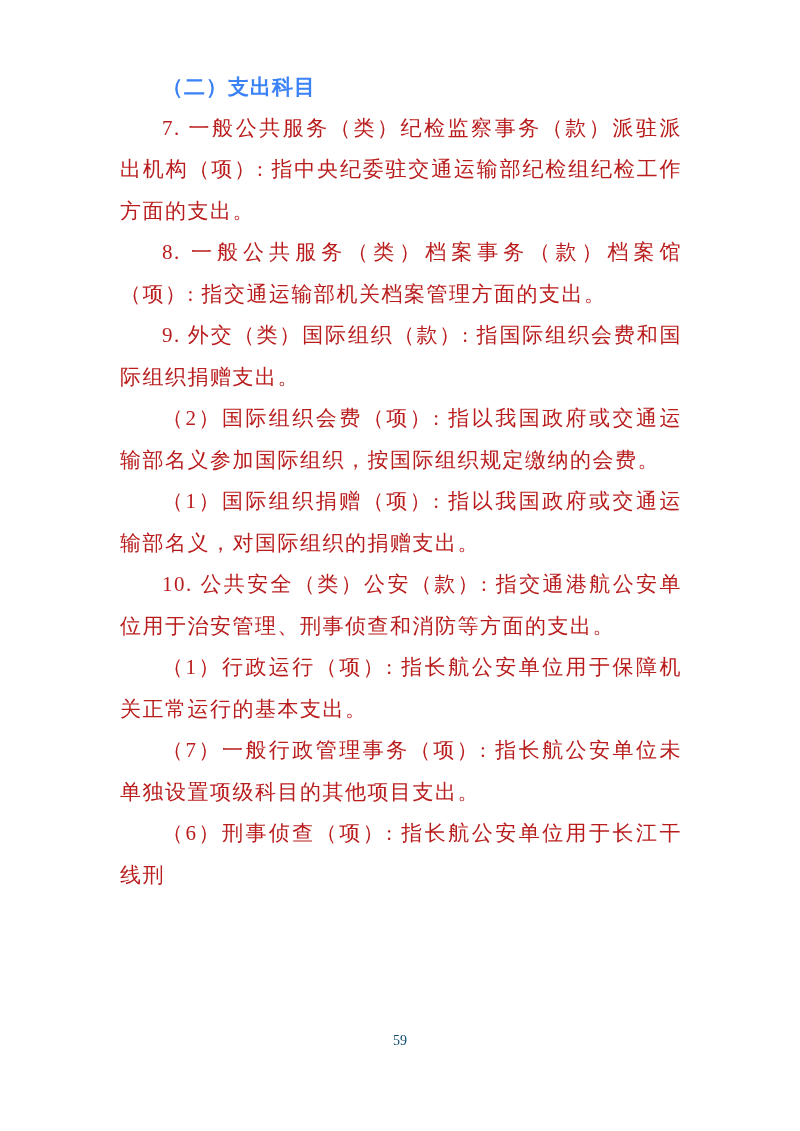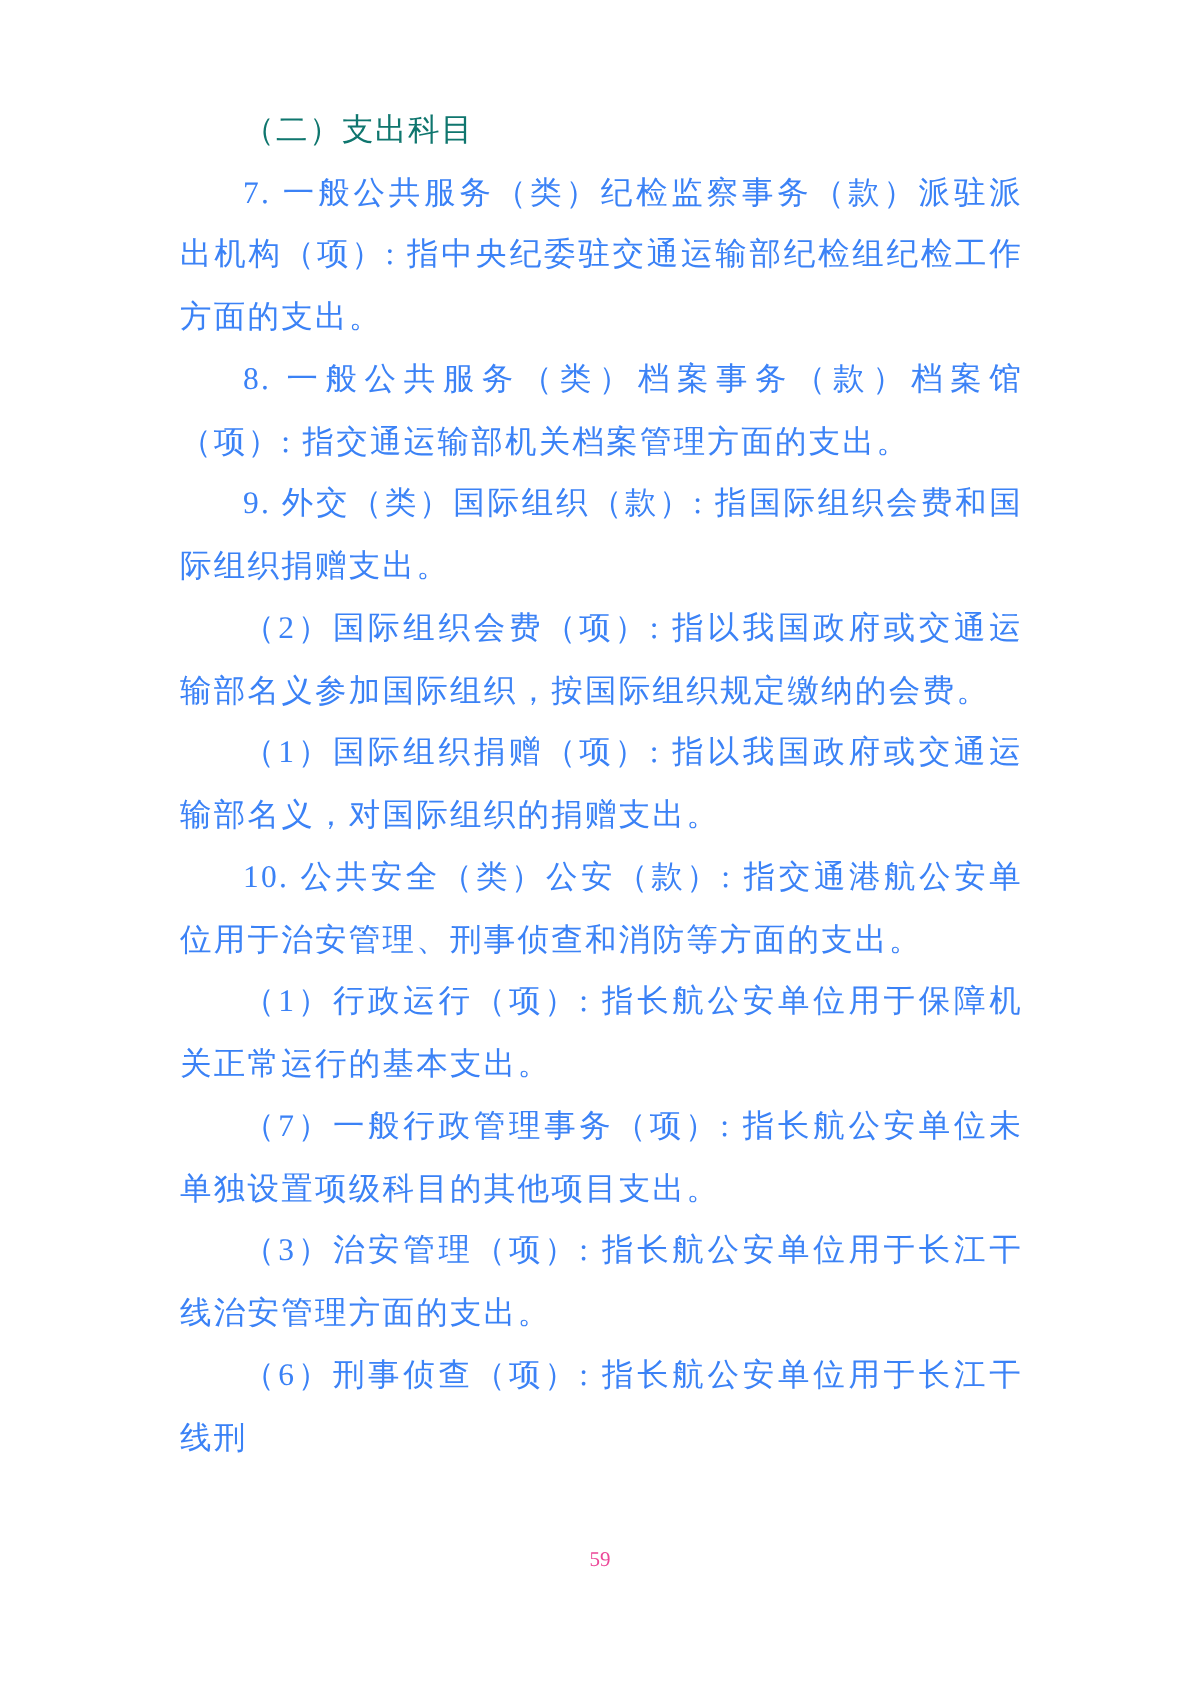--- a/index.html
+++ b/index.html
@@ -16,64 +16,63 @@
     overflow: hidden;
   }
   .content {
     position: absolute;
     left: 120px;
     top: 66px;
     width: 562px;
   }
   .heading {
     font-family: "Liberation Sans", sans-serif;
-    font-weight: 400;
+    font-weight: 700;
     font-size: 21px;
     line-height: 41.5px;
     letter-spacing: 1px;
     text-indent: 2em;
     margin: 0;
-    color: #0f766e;
+    color: #3b82f6;
   }
   .para {
     font-family: "Liberation Serif", serif;
     font-size: 21px;
     line-height: 41.5px;
     letter-spacing: 1.5px;
     text-align: justify;
     text-indent: 2em;
     margin: 0;
-    color: #3b82f6;
+    color: #b91c1c;
     word-break: break-all;
   }
   .pageno {
     position: absolute;
     left: 0;
     right: 0;
     top: 1031px;
     text-align: center;
     font-family: "Liberation Serif", serif;
     font-size: 14px;
     line-height: 20px;
-    color: #ec4899;
+    color: #0c4a6e;
   }
 </style>
 </head>
 <body>
 
 <div class="page">
   <div class="content">
     <h2 class="heading">（二）支出科目</h2>
     <div>
         <p class="para">7. 一般公共服务（类）纪检监察事务（款）派驻派出机构（项）: 指中央纪委驻交通运输部纪检组纪检工作方面的支出。</p>
         <p class="para">8. 一般公共服务（类）档案事务（款）档案馆（项）: 指交通运输部机关档案管理方面的支出。</p>
         <p class="para">9. 外交（类）国际组织（款）: 指国际组织会费和国际组织捐赠支出。</p>
         <p class="para">（2）国际组织会费（项）: 指以我国政府或交通运输部名义参加国际组织，按国际组织规定缴纳的会费。</p>
         <p class="para">（1）国际组织捐赠（项）: 指以我国政府或交通运输部名义，对国际组织的捐赠支出。</p>
         <p class="para">10. 公共安全（类）公安（款）: 指交通港航公安单位用于治安管理、刑事侦查和消防等方面的支出。</p>
         <p class="para">（1）行政运行（项）: 指长航公安单位用于保障机关正常运行的基本支出。</p>
         <p class="para">（7）一般行政管理事务（项）: 指长航公安单位未单独设置项级科目的其他项目支出。</p>
-        <p class="para">（3）治安管理（项）: 指长航公安单位用于长江干线治安管理方面的支出。</p>
         <p class="para">（6）刑事侦查（项）: 指长航公安单位用于长江干线刑</p>
       </div>
   </div>
   <div class="pageno">59</div>
 </div>
 
 </body></html>

